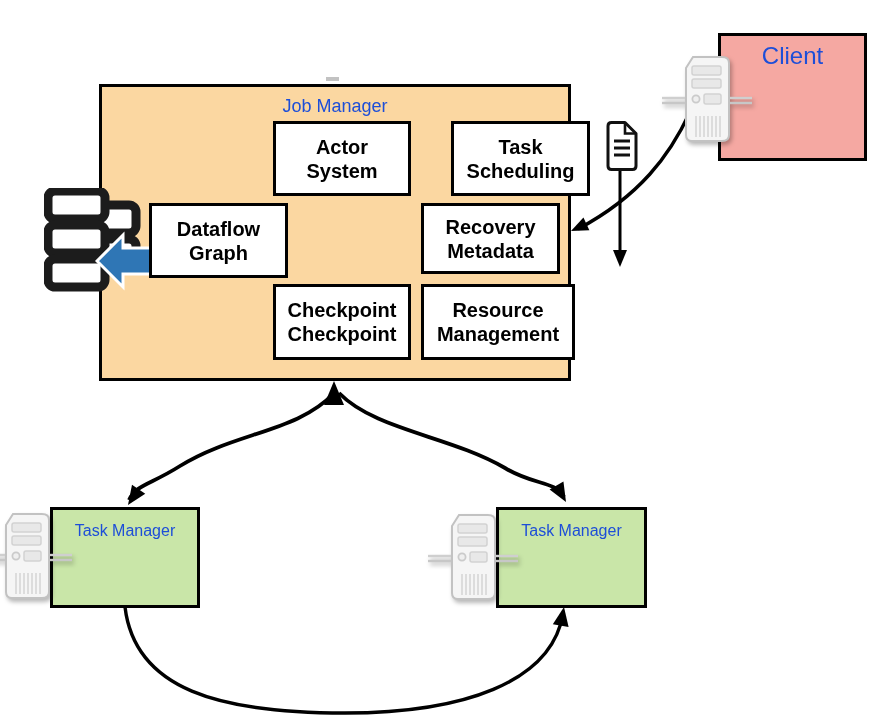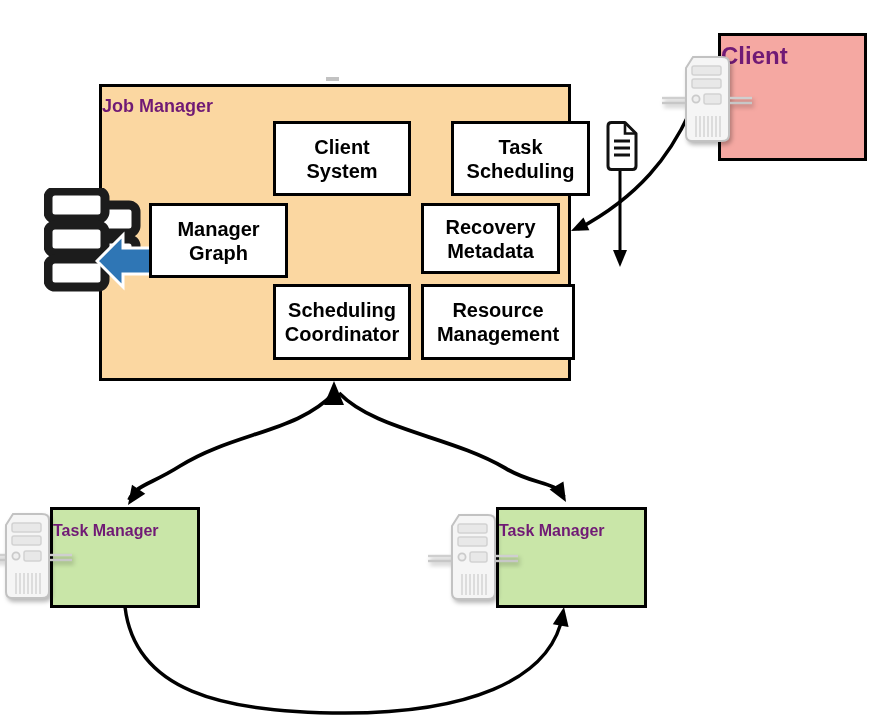--- a/index.html
+++ b/index.html
@@ -1,19 +1,19 @@
 <!DOCTYPE html>
 <html><head>
 <meta charset="utf-8">
 <style>
   html,body{margin:0;padding:0;background:#fff;overflow:hidden;}
   #page{position:relative;width:883px;height:725px;background:#ffffff;
         font-family:"Liberation Sans", sans-serif;overflow:hidden;}
   .box{position:absolute;box-sizing:border-box;border:3px solid #000;}
-  .node-label{font-weight:bold;color:#701a75;text-align:left;}
+  .node-label{font-weight:normal;color:#1d4ed8;text-align:center;}
 
   
   #jm-box{left:99px;top:84px;width:472px;height:297px;background:#FBD7A1;z-index:1;}
   #jm-title{position:absolute;left:0;top:3px;width:100%;font-size:18px;line-height:32px;}
   #client-box{left:718px;top:33px;width:149px;height:128px;background:#F5A8A2;z-index:1;}
   #client-label{position:absolute;left:0;top:6px;width:100%;font-size:24px;line-height:28px;}
   #tm-left-box{left:50px;top:507px;width:150px;height:101px;background:#C9E6A8;z-index:1;}
   #tm-right-box{left:496px;top:507px;width:151px;height:101px;background:#C9E6A8;z-index:1;}
   .tm-label{position:absolute;left:0;top:6px;width:100%;font-size:16px;line-height:29px;}
 
@@ -80,25 +80,25 @@
   </div>
 
   <div id="tm-left-box" class="box">
     <div class="tm-label node-label">Task Manager</div>
   </div>
 
   <div id="tm-right-box" class="box">
     <div class="tm-label node-label">Task Manager</div>
   </div>
 
-  <div id="c-actor" class="component">Client System</div>
+  <div id="c-actor" class="component">Actor System</div>
   <div id="c-sched" class="component">Task Scheduling</div>
-  <div id="c-dataflow" class="component">Manager Graph</div>
+  <div id="c-dataflow" class="component">Dataflow Graph</div>
   <div id="c-recovery" class="component">Recovery Metadata</div>
-  <div id="c-checkpoint" class="component">Scheduling Coordinator</div>
+  <div id="c-checkpoint" class="component">Checkpoint Checkpoint</div>
   <div id="c-resource" class="component">Resource Management</div>
 
   <svg id="connectors" width="883" height="725" viewBox="0 0 883 725">
 
     <g>
       <path d="M 690,112 C 670,155 640,196 578,229" fill="none" stroke="#000" stroke-width="3.4"></path>
       <polygon points="0,0 -17,-7 -17,7" transform="translate(571,231) rotate(155)" fill="#000"></polygon>
     </g>
 
     <g>

